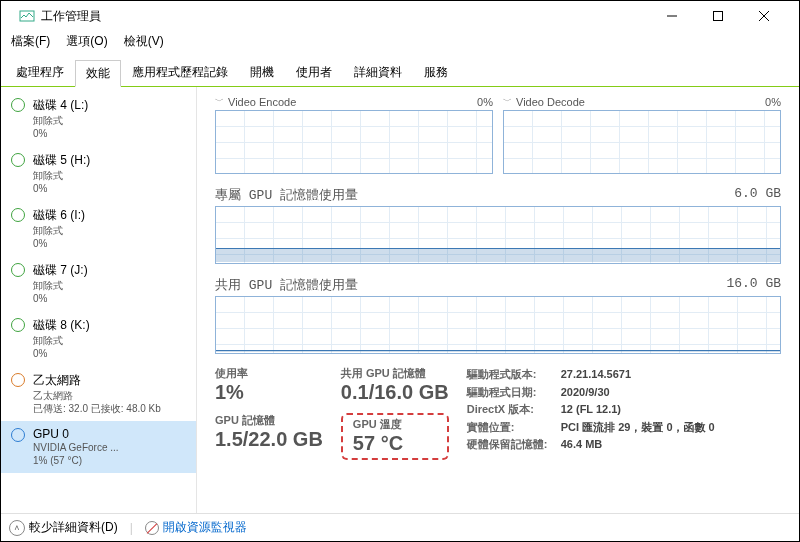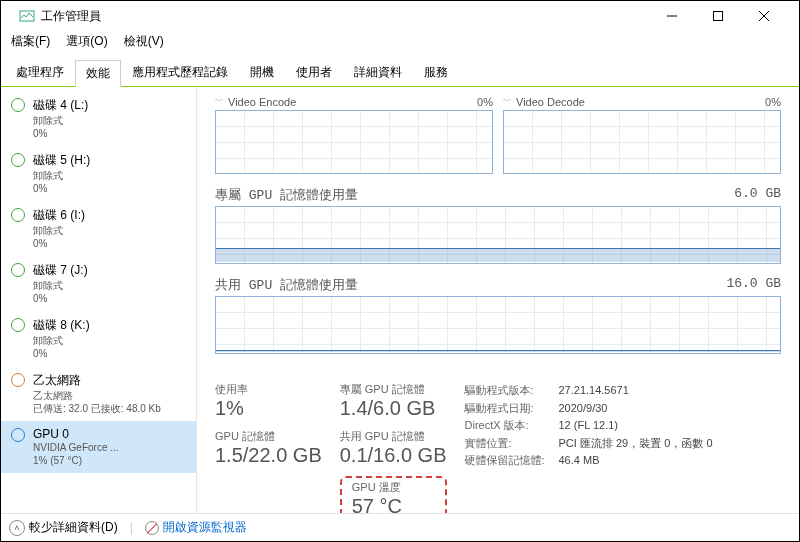--- a/index.html
+++ b/index.html
@@ -42,21 +42,21 @@
 .chart-header .pct { margin-left: auto; }
 .chart-box { border: 1px solid #8fb3d9; height: 64px; background: repeating-linear-gradient(to right, transparent, transparent 28px, #e2ecf5 28px, #e2ecf5 29px), repeating-linear-gradient(to bottom, transparent, transparent 15px, #e2ecf5 15px, #e2ecf5 16px); position: relative; }
 .chart-box.full { height: 58px; }
 .chart-line { position: absolute; left: 0; right: 0; bottom: 1px; height: 3px; background: rgba(60,120,180,0.25); border-top: 1px solid #3c78b4; }
 
 .chart-single { margin-top: 12px; }
 .chart-sub-header { display: flex; font-size: 13px; color: #555; margin-bottom: 2px; font-family: Liberation Mono, monospace; }
 .chart-sub-header .right { margin-left: auto; }
 
 
-.stats { display: flex; margin-top: 28px; gap: 18px; }
+.stats { display: flex; margin-top: 12px; gap: 18px; font-weight: bold; }
 .stats-col { display: flex; flex-direction: column; gap: 10px; }
 .stat-label { font-size: 11px; color: #666; }
 .stat-value { font-size: 20px; color: #555; line-height: 1.1; }
 .stat-value.big { font-size: 20px; }
 .info-table { font-size: 11px; color: #444; }
 .info-table .row { display: flex; gap: 8px; line-height: 1.6; }
 .info-table .k { width: 86px; color: #666; }
 
 .highlight-box { border: 2px dashed #d43d3d; border-radius: 6px; padding: 2px 10px 4px 10px; display: inline-block; }
 
@@ -223,24 +223,20 @@
           <div class="stat-label">使用率</div>
           <div class="stat-value big">1%</div>
         </div>
         <div>
           <div class="stat-label">GPU 記憶體</div>
           <div class="stat-value">1.5/22.0 GB</div>
         </div>
       </div>
       <div class="stats-col">
         <div>
-          <div class="stat-label">專屬 GPU 記憶體</div>
-          <div class="stat-value">1.4/6.0 GB</div>
-        </div>
-        <div>
           <div class="stat-label">共用 GPU 記憶體</div>
           <div class="stat-value">0.1/16.0 GB</div>
         </div>
         <div class="highlight-box">
           <div class="stat-label">GPU 溫度</div>
           <div class="stat-value">57 °C</div>
         </div>
       </div>
       <div class="info-table">
         <div class="row">

